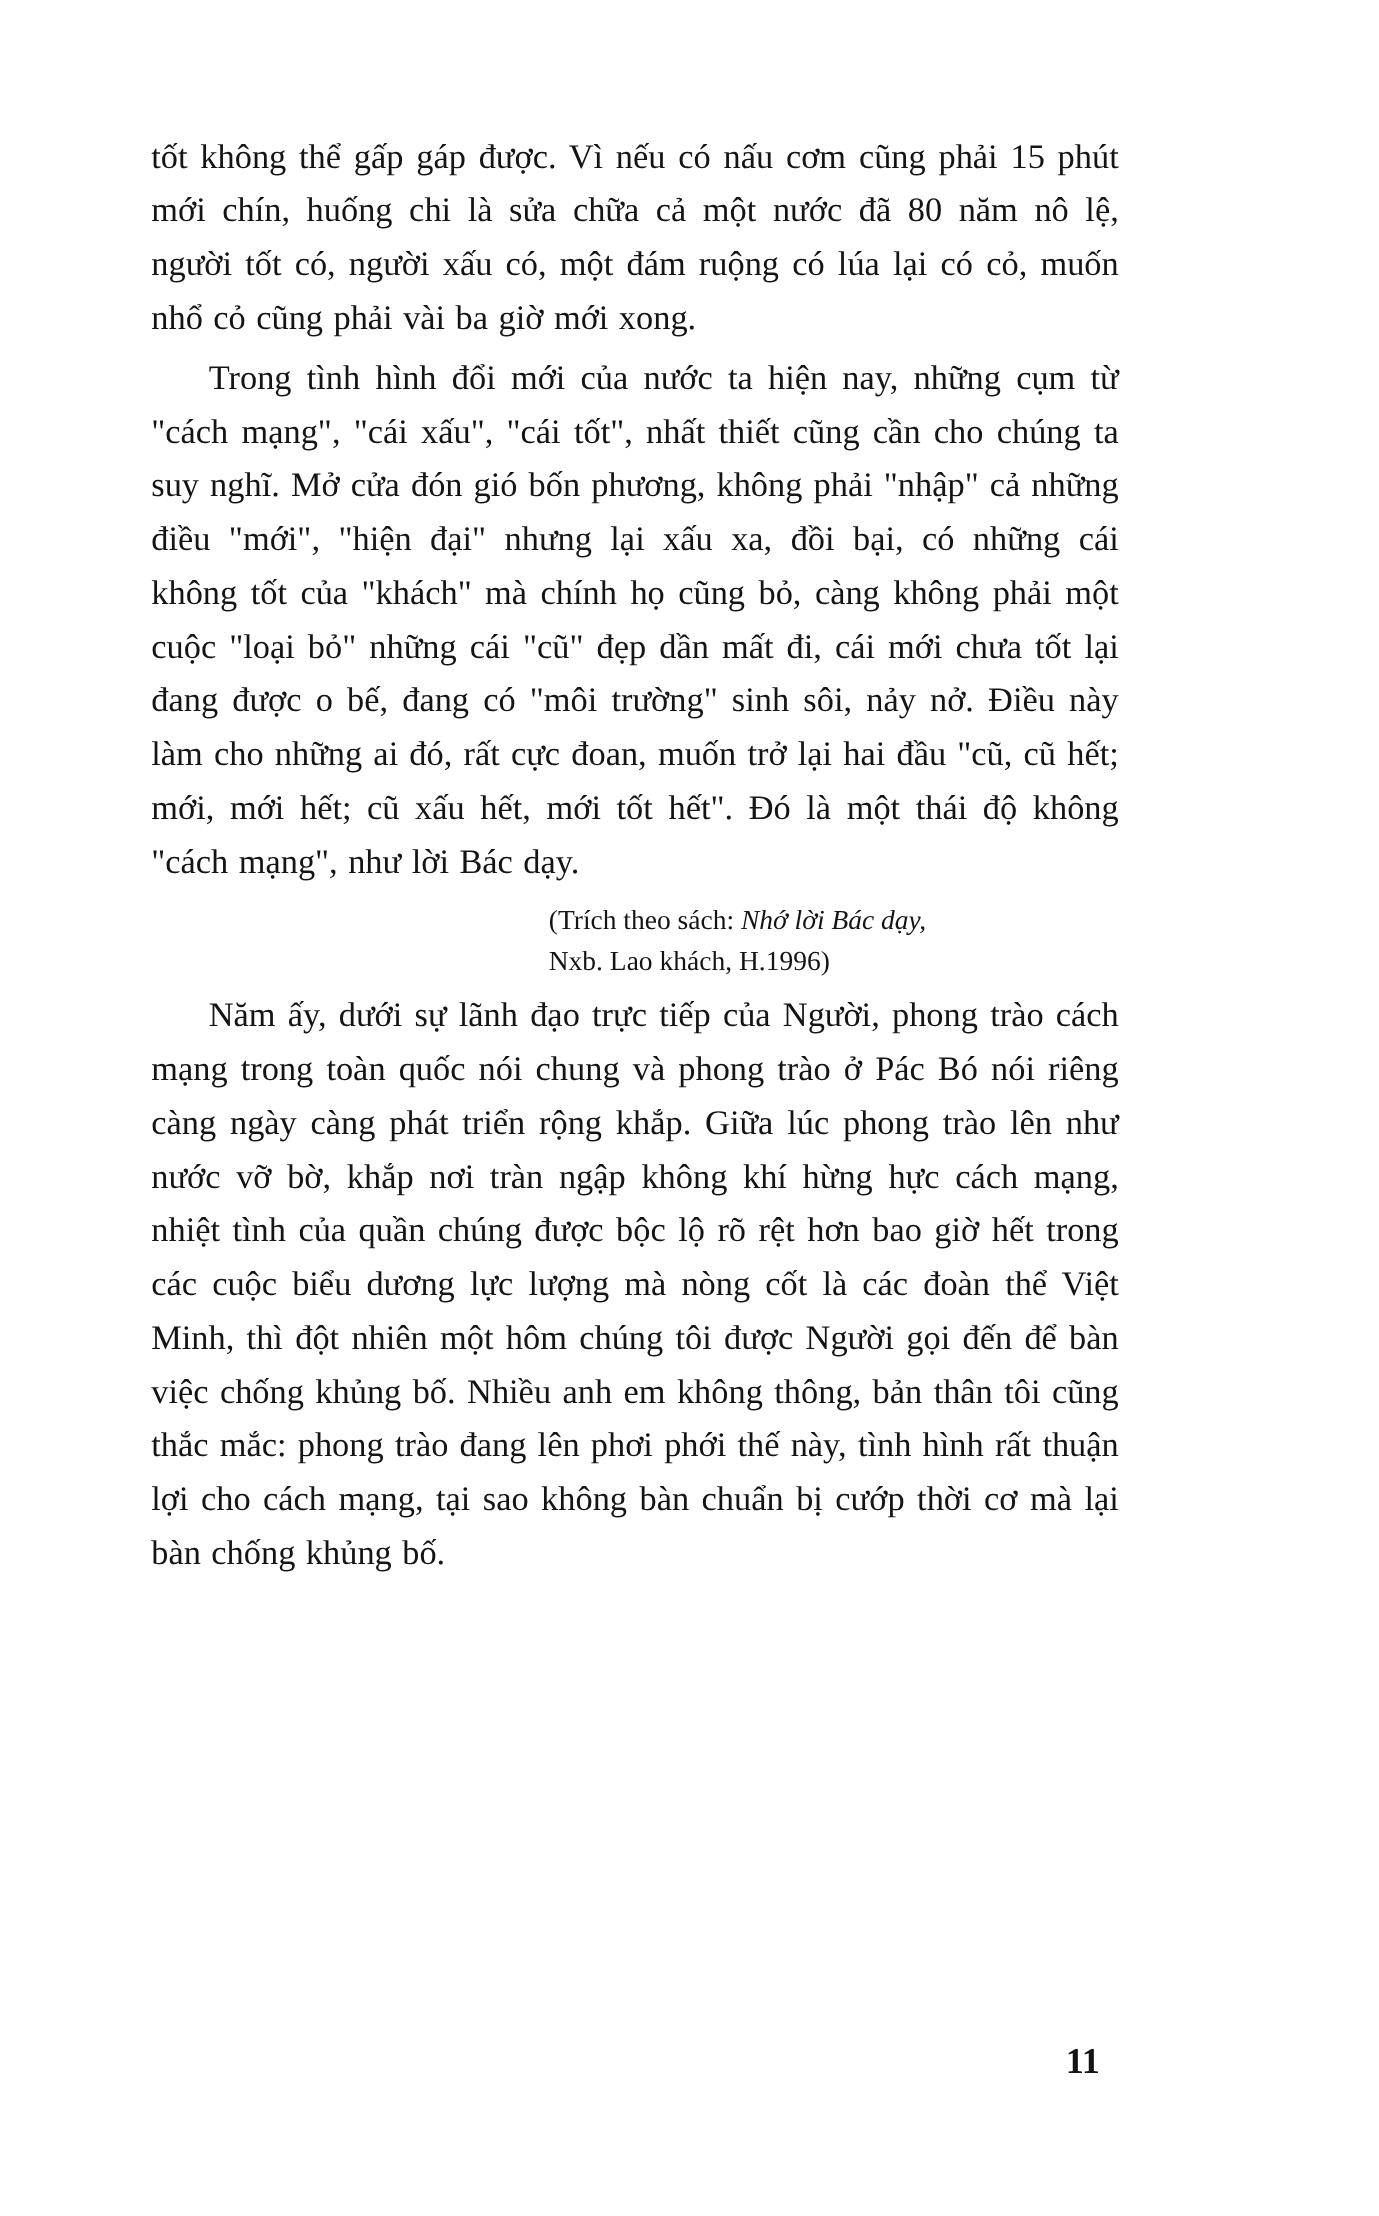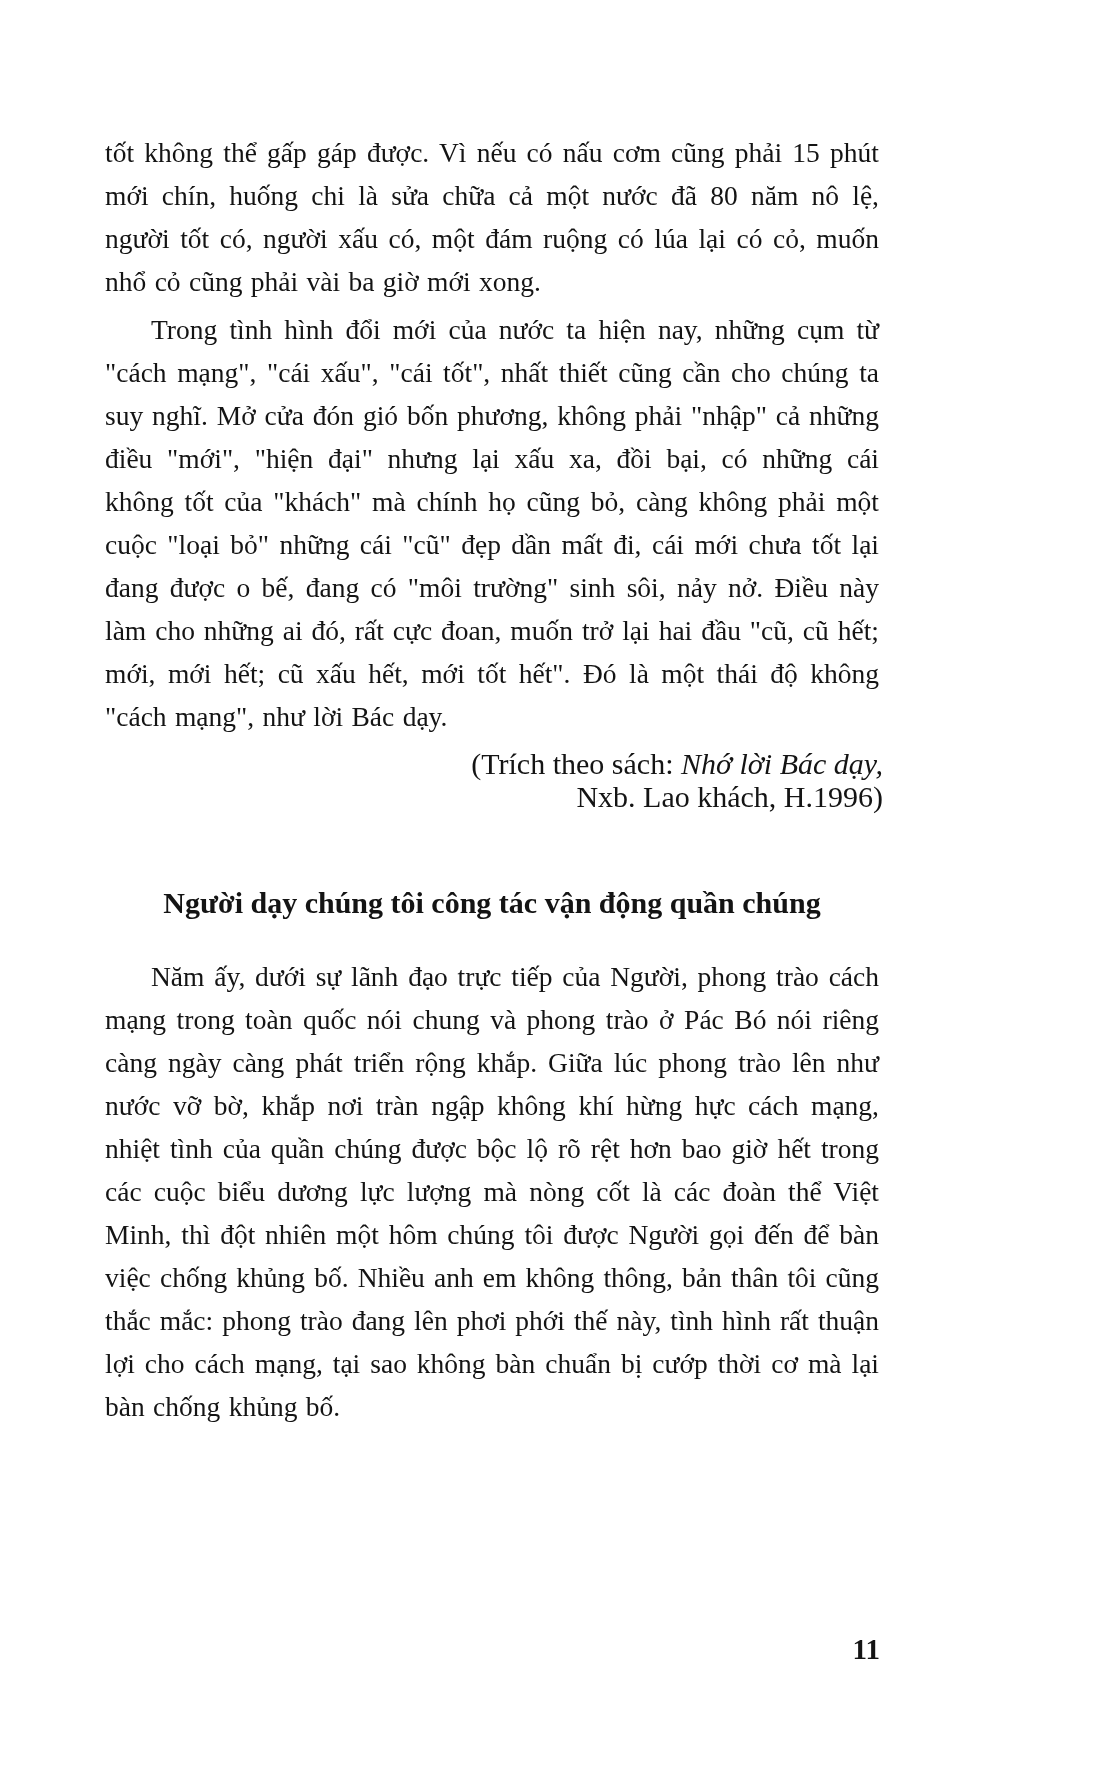--- a/index.html
+++ b/index.html
@@ -11,42 +11,41 @@
     position: relative;
     width: 1103px;
     height: 1773px;
     background: #ffffff;
     color: #141414;
     font-family: "Liberation Serif", "DejaVu Serif", serif;
     overflow: hidden;
   }
   .text-block {
     position: absolute;
-    left: 105px;
+    left: 121px;
     top: 103px;
     width: 774px;
-    margin-top: 28px;
   }
   p.body {
     margin: 0;
     font-size: 27.5px;
     line-height: 43px;
     text-align: justify;
     word-spacing: 1.5px;
   }
   p.indent {
     text-indent: 46px;
     margin-top: 5px;
   }
   .citation {
     width: 460px;
     margin-left: 318px;
     margin-top: 9px;
-    text-align: right;
-    font-size: 30px;
+    text-align: left;
+    font-size: 22px;
     line-height: 33px;
   }
   .citation i {
     font-style: italic;
   }
   h2.heading {
     margin: 70px 0 32px 0;
     text-align: center;
     font-size: 30px;
     font-weight: bold;
@@ -69,21 +68,20 @@
 
     <p class="body">tốt không thể gấp gáp được. Vì nếu có nấu cơm cũng phải 15 phút mới chín, huống chi là sửa chữa cả một nước đã 80 năm nô lệ, người tốt có, người xấu có, một đám ruộng có lúa lại có cỏ, muốn nhổ cỏ cũng phải vài ba giờ mới xong.</p>
 
     <p class="body indent">Trong tình hình đổi mới của nước ta hiện nay, những cụm từ "cách mạng", "cái xấu", "cái tốt", nhất thiết cũng cần cho chúng ta suy nghĩ. Mở cửa đón gió bốn phương, không phải "nhập" cả những điều "mới", "hiện đại" nhưng lại xấu xa, đồi bại, có những cái không tốt của "khách" mà chính họ cũng bỏ, càng không phải một cuộc "loại bỏ" những cái "cũ" đẹp dần mất đi, cái mới chưa tốt lại đang được o bế, đang có "môi trường" sinh sôi, nảy nở. Điều này làm cho những ai đó, rất cực đoan, muốn trở lại hai đầu "cũ, cũ hết; mới, mới hết; cũ xấu hết, mới tốt hết". Đó là một thái độ không "cách mạng", như lời Bác dạy.</p>
 
     <div class="citation">
       <span>(Trích theo sách: </span><i>Nhớ lời Bác dạy,</i><br>
       <span>Nxb. Lao khách, H.1996)</span>
     </div>
 
-    <h2 class="heading">Người dạy chúng tôi công tác vận động quần chúng</h2>
 
     <p class="body indent">Năm ấy, dưới sự lãnh đạo trực tiếp của Người, phong trào cách mạng trong toàn quốc nói chung và phong trào ở Pác Bó nói riêng càng ngày càng phát triển rộng khắp. Giữa lúc phong trào lên như nước vỡ bờ, khắp nơi tràn ngập không khí hừng hực cách mạng, nhiệt tình của quần chúng được bộc lộ rõ rệt hơn bao giờ hết trong các cuộc biểu dương lực lượng mà nòng cốt là các đoàn thể Việt Minh, thì đột nhiên một hôm chúng tôi được Người gọi đến để bàn việc chống khủng bố. Nhiều anh em không thông, bản thân tôi cũng thắc mắc: phong trào đang lên phơi phới thế này, tình hình rất thuận lợi cho cách mạng, tại sao không bàn chuẩn bị cướp thời cơ mà lại bàn chống khủng bố.</p>
 
 
   </main>
 
   <div class="pagenum">11</div>
 </div>
 
 </body></html>

